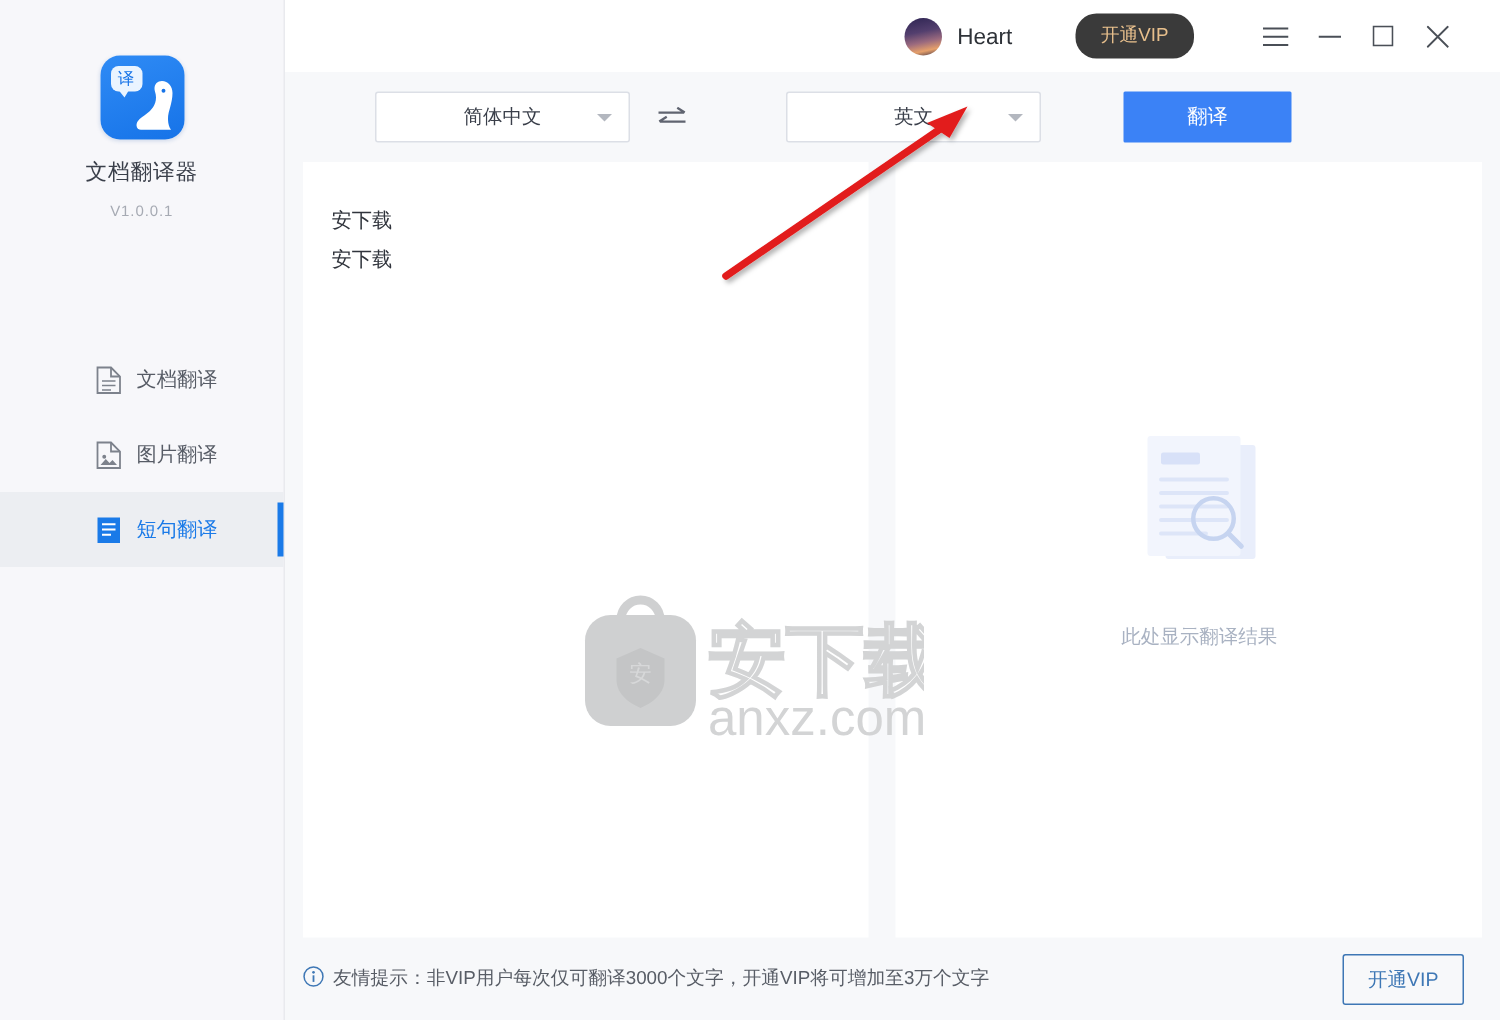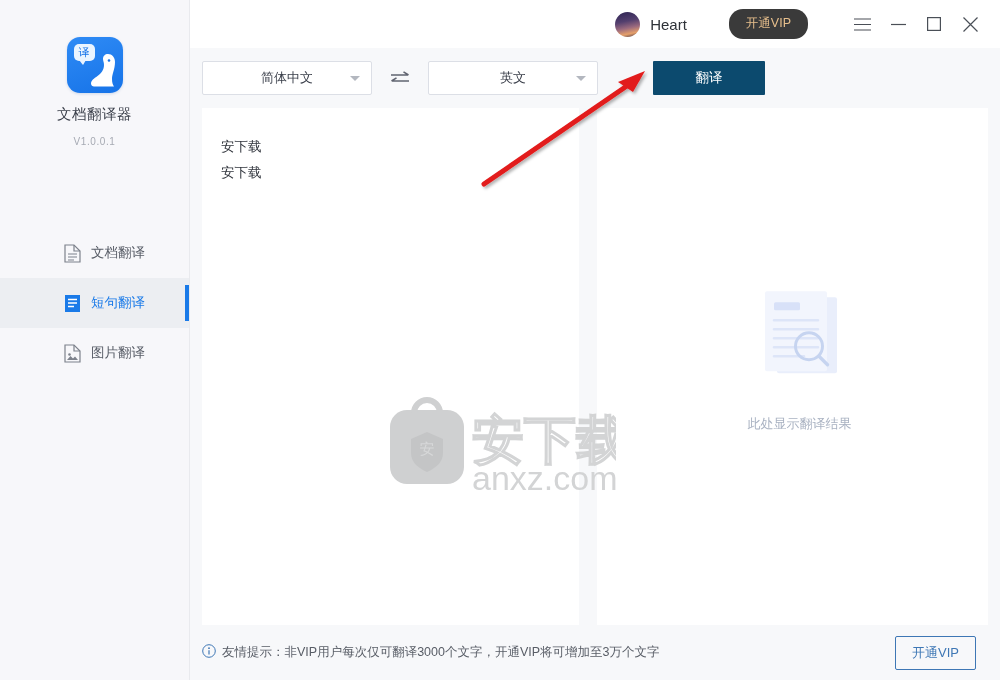--- a/index.html
+++ b/index.html
@@ -95,21 +95,21 @@
     height: 680px;
     background: #f7f8fa;
     display: flex; flex-direction: column;
   }
 
   
   .titlebar {
     height: 48px;
     display: flex; align-items: center;
     justify-content: flex-end;
-    padding-right: 12px;
+    padding-right: 24px;
     background: #ffffff;
     flex: 0 0 48px;
   }
   .user-block { display: flex; align-items: center; margin-right: 42px; }
   .avatar {
     width: 25px; height: 25px; border-radius: 50%;
     background: linear-gradient(168deg,#2d2452 0%,#533f6e 38%,#9b6a7e 62%,#e6a06a 82%,#3a2f44 100%);
     flex: 0 0 25px;
   }
   .username { margin-left: 10px; font-size: 15px; color: #2e3238; }
@@ -140,38 +140,39 @@
   }
   .lang-select {
     width: 170px; height: 34px;
     background: #fff;
     border: 1px solid #dcdfe6;
     border-radius: 2px;
     position: relative;
     display: flex; align-items: center; justify-content: center;
     font-size: 13px; color: #3a3f4a;
     cursor: pointer;
+    margin-left: 48px;
   }
   .lang-select .caret {
     position: absolute; right: 11px; top: 50%;
     margin-top: -2px;
     width: 0; height: 0;
     border-left: 5px solid transparent;
     border-right: 5px solid transparent;
     border-top: 5px solid #b3b7bf;
   }
   .swap-btn {
     width: 56px; height: 34px;
     display: flex; align-items: center; justify-content: center;
     color: #606470; cursor: pointer;
   }
   .translate-btn {
     width: 112px; height: 34px;
     margin-left: 55px;
-    background: #0c4a6e;
+    background: #3b82f6;
     color: #fff;
     border: none;
     font-size: 13.5px;
     font-family: inherit;
     border-radius: 1px;
     cursor: pointer;
   }
 
   
   .panels {
@@ -278,40 +279,40 @@
           <svg width="17" height="19" viewBox="0 0 17 19">
             <path d="M1 1h9l6 6v11H1z" fill="none" stroke="#7d828c" stroke-width="1.2"></path>
             <path d="M10 1v6h6" fill="none" stroke="#7d828c" stroke-width="1.2"></path>
             <path d="M4 10h9M4 13h9M4 16h6" stroke="#7d828c" stroke-width="1.1"></path>
           </svg>
         </span>
         <span>文档翻译</span>
       </div>
 
 
-      <div class="nav-item active">
-        <span class="nav-ico">
-          <svg width="17" height="19" viewBox="0 0 17 19">
-            <rect x="1" y="1" width="15" height="17" fill="#1a7ae8"></rect>
-            <path d="M4 5.5h9M4 9h9M4 12.5h6" stroke="#ffffff" stroke-width="1.4"></path>
-          </svg>
-        </span>
-        <span>短句翻译</span>
-      </div>
-
       <div class="nav-item">
         <span class="nav-ico">
           <svg width="17" height="19" viewBox="0 0 17 19">
             <path d="M1 1h9l6 6v11H1z" fill="none" stroke="#7d828c" stroke-width="1.2"></path>
             <path d="M10 1v6h6" fill="none" stroke="#7d828c" stroke-width="1.2"></path>
             <circle cx="5.5" cy="10.5" r="1.3" fill="#7d828c"></circle>
             <path d="M3 16l3.5-4 2.5 2.6 2-2L14 16z" fill="#7d828c"></path>
           </svg>
         </span>
         <span>图片翻译</span>
+      </div>
+
+      <div class="nav-item active">
+        <span class="nav-ico">
+          <svg width="17" height="19" viewBox="0 0 17 19">
+            <rect x="1" y="1" width="15" height="17" fill="#1a7ae8"></rect>
+            <path d="M4 5.5h9M4 9h9M4 12.5h6" stroke="#ffffff" stroke-width="1.4"></path>
+          </svg>
+        </span>
+        <span>短句翻译</span>
       </div>
 
     </nav>
   </aside>
 
   <section class="main">
 
     <div class="titlebar">
       <div class="user-block">
         <div class="avatar"></div>

